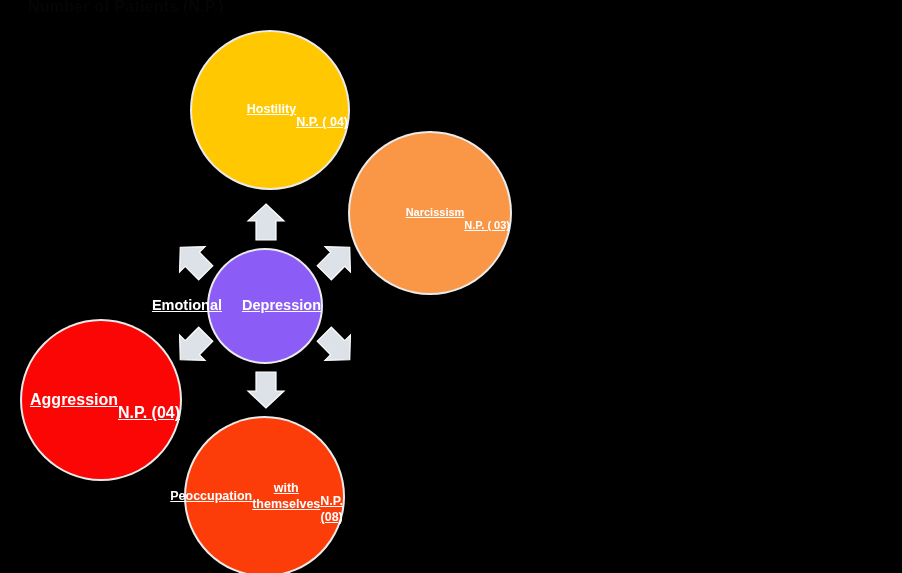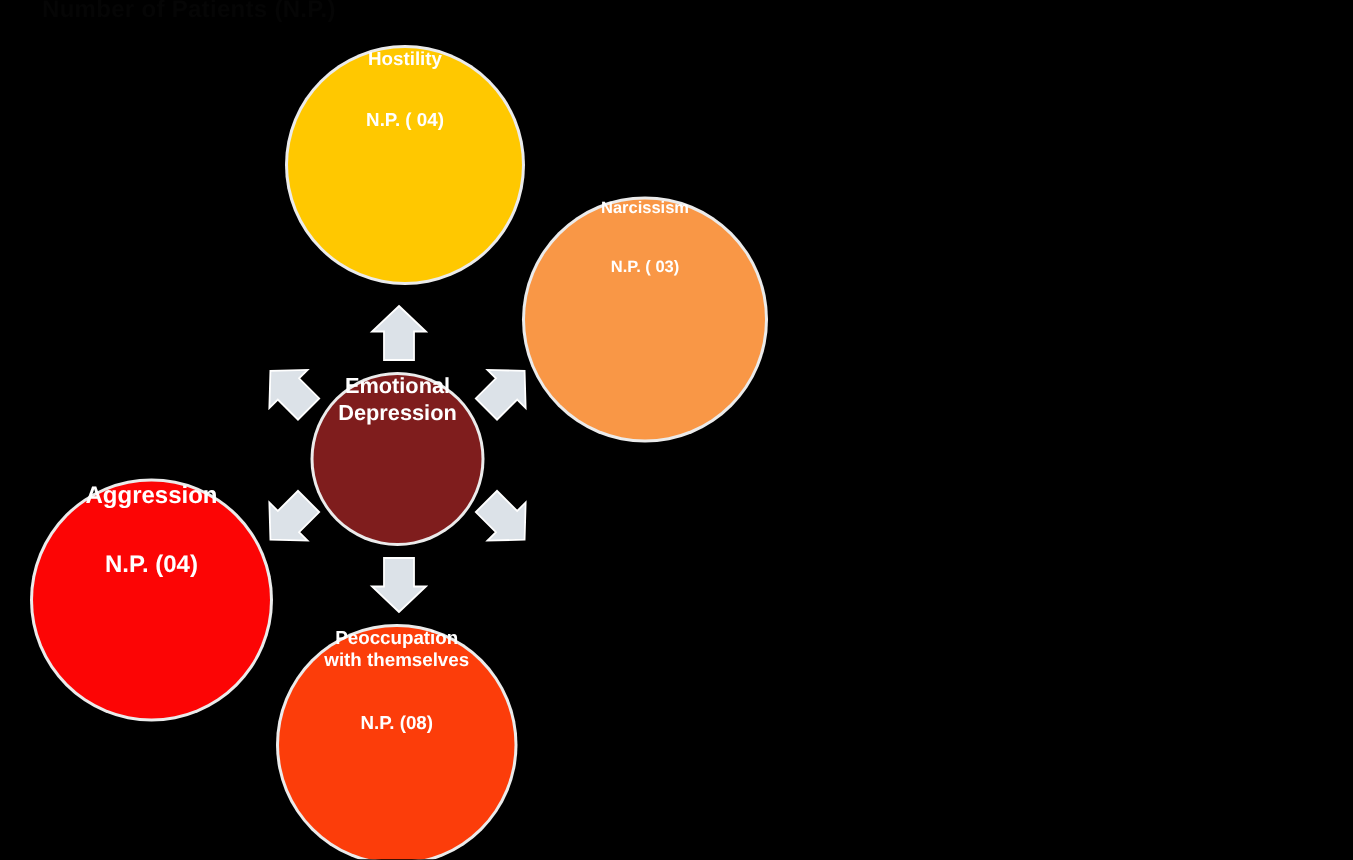--- a/index.html
+++ b/index.html
@@ -30,27 +30,28 @@
     white-space: nowrap;
     line-height: 20px;
   }
 
   
   .node {
     position: absolute;
     border-radius: 50%;
     box-sizing: border-box;
     display: flex;
-    flex-direction: column;
+    flex-direction: row;
     align-items: center;
-    justify-content: flex-start;
+    justify-content: flex-end;
     text-align: center;
     color: #ffffff;
     font-weight: 700;
     box-shadow: 0 0 0 2px rgba(255,255,255,0.92);
+    text-decoration: underline;
   }
   .node .label {
     line-height: 1.22;
   }
   .node .np {
     line-height: 1.22;
     margin-top: 26px;
   }
 
   
@@ -171,18 +172,18 @@
     <div class="label">with themselves</div>
     <div class="np">N.P. (08)</div>
   </div>
 
   <div class="node" id="node-aggression" style="background: rgb(252, 5, 5);">
     <div class="label">Aggression</div>
     <div class="np">N.P. (04)</div>
   </div>
 
 
-  <div class="node" id="node-center" style="background: #7f1d1d;">
+  <div class="node" id="node-center" style="background: #8b5cf6; gap: 20px;">
     <div class="label">Emotional</div>
     <div class="label">Depression</div>
   </div>
 
 </div>
 
 </body></html>

